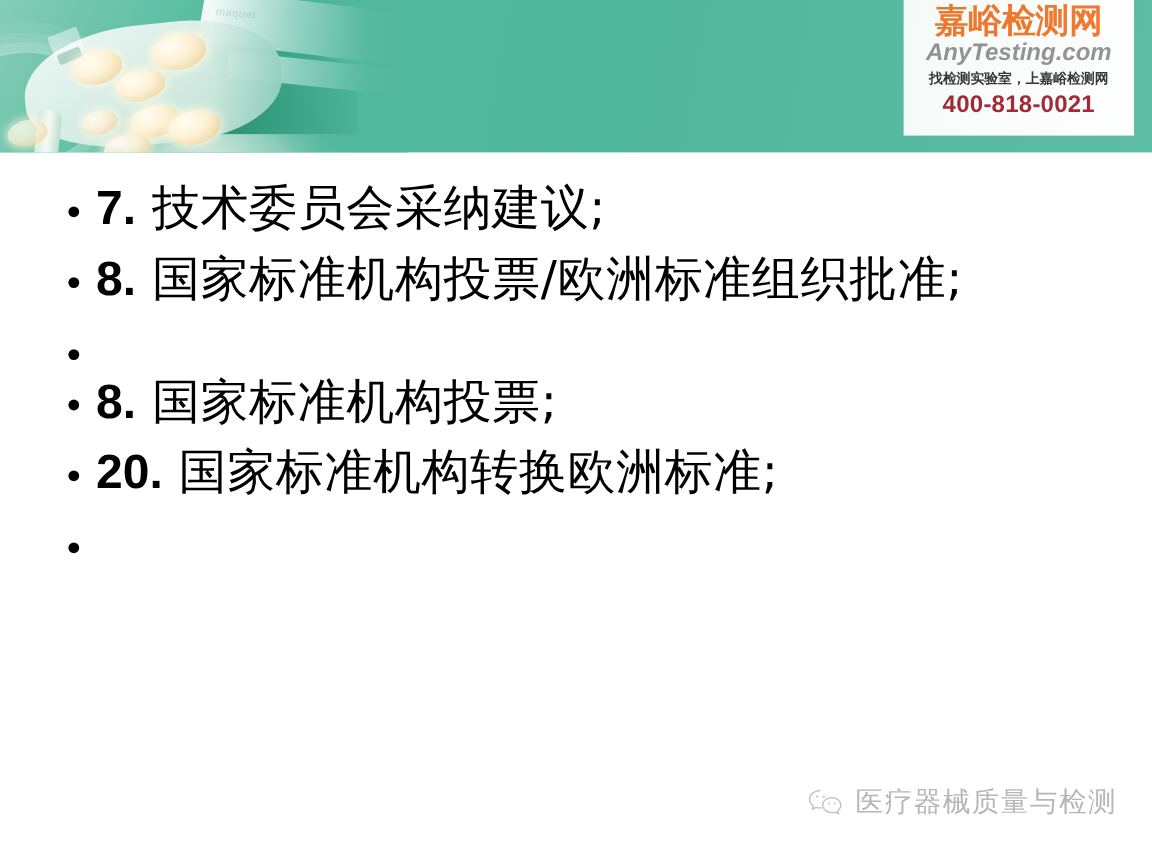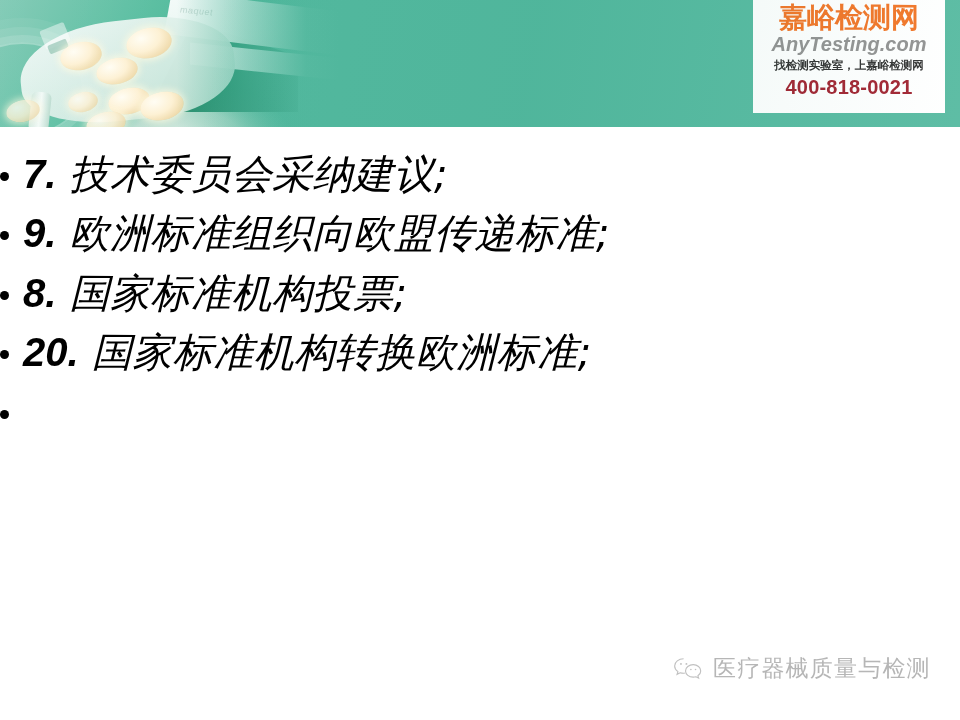--- a/index.html
+++ b/index.html
@@ -224,23 +224,23 @@
 
   
   .bullets {
     position: absolute;
     left: 0; top: 150px;
     width: 960px;
   }
   .bullet-item {
     display: flex;
     align-items: flex-start;
+    padding-left: 57px;
     padding-right: 48px;
     margin-bottom: 11px;
-    font-style: italic;
   }
   .bullet-dot {
     flex: 0 0 auto;
     width: 9px;
     height: 9px;
     border-radius: 50%;
     background: #000000;
     margin-top: 22px;
     margin-right: 14px;
   }
@@ -321,24 +321,27 @@
 
   </div>
 
   <div class="bullets">
 
     <div class="bullet-item">
       <span class="bullet-dot"></span>
       <div class="bullet-text"><span class="num">7.</span> <span>技术委员会采纳建议;</span></div>
     </div>
 
-
-    <div class="bullet-item">
-      <span class="bullet-dot"></span>
-      <div class="bullet-text"><span class="num">9.</span> <span>欧洲标准组织向欧盟传递标准;</span></div>
+    <div class="bullet-item">
+      <span class="bullet-dot"></span>
+      <div class="bullet-text"><span class="num">8.</span> <span>国家标准机构投票/欧洲标准组织批准;</span></div>
+    </div>
+
+    <div class="bullet-item">
+      <span class="bullet-dot"></span>
     </div>
 
     <div class="bullet-item">
       <span class="bullet-dot"></span>
       <div class="bullet-text"><span class="num">8.</span> <span>国家标准机构投票;</span></div>
     </div>
 
     <div class="bullet-item">
       <span class="bullet-dot"></span>
       <div class="bullet-text"><span class="num">20.</span> <span>国家标准机构转换欧洲标准;</span></div>

